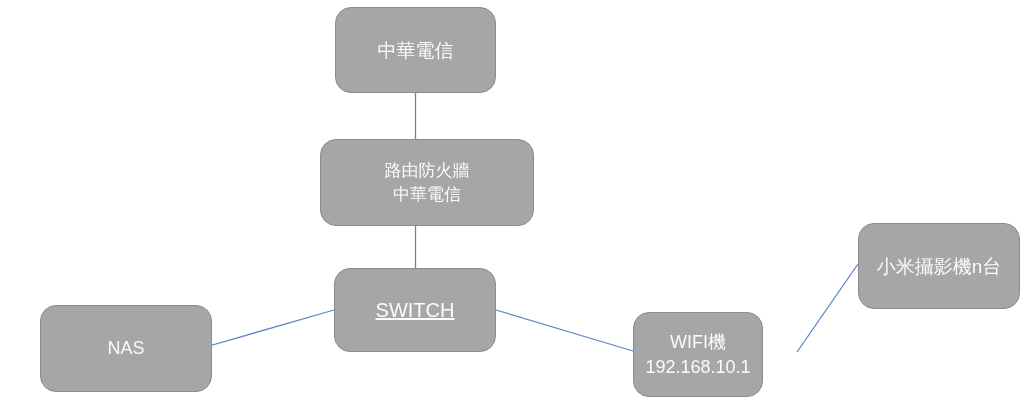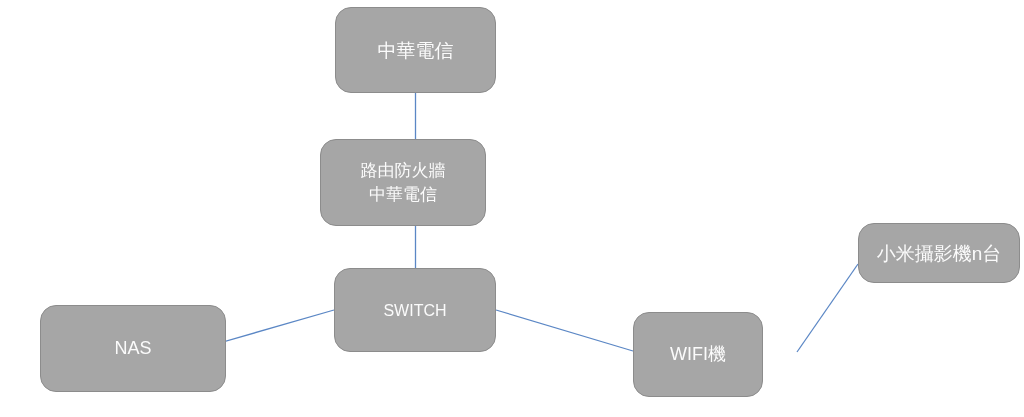--- a/index.html
+++ b/index.html
@@ -36,25 +36,25 @@
     color: #fbfbfb;
     display: flex;
     flex-direction: column;
     align-items: center;
     justify-content: center;
     text-align: center;
     font-size: 18px;
     line-height: 25px;
   }
   .node-isp    { left: 335px; top: 7px;   width: 161px; height: 86px; font-size: 19px; }
-  .node-router { left: 320px; top: 139px; width: 166px; height: 87px; font-size: 17px; line-height: 24px; }
-  .node-switch { left: 334px; top: 268px; width: 162px; height: 84px; font-size: 16px; }
-  .node-nas    { left: 40px;  top: 305px; width: 186px; height: 87px; }
+  .node-router { left: 320px; top: 139px; width: 214px; height: 87px; font-size: 17px; line-height: 24px; }
+  .node-switch { left: 334px; top: 268px; width: 162px; height: 84px; font-size: 20px; text-decoration: underline; }
+  .node-nas    { left: 40px;  top: 305px; width: 172px; height: 87px; }
   .node-wifi   { left: 633px; top: 312px; width: 130px; height: 85px; }
-  .node-camera { left: 858px; top: 223px; width: 162px; height: 60px; font-size: 19px; }
+  .node-camera { left: 858px; top: 223px; width: 162px; height: 86px; font-size: 19px; }
 </style>
 </head>
 <body>
 
 <div class="canvas">
 
   <svg class="edges" width="1024" height="417" viewBox="0 0 1024 417">
     <line x1="415.5" y1="93" x2="415.5" y2="139"></line>
     <line x1="415.5" y1="226" x2="415.5" y2="268"></line>
     <line x1="334" y1="310" x2="202" y2="348"></line>
@@ -74,19 +74,20 @@
   <div class="node node-switch">
     <span>SWITCH</span>
   </div>
 
   <div class="node node-nas">
     <span>NAS</span>
   </div>
 
   <div class="node node-wifi">
     <span>WIFI機</span>
+    <span>192.168.10.1</span>
   </div>
 
   <div class="node node-camera">
     <span>小米攝影機n台</span>
   </div>
 
 </div>
 
 </body></html>

